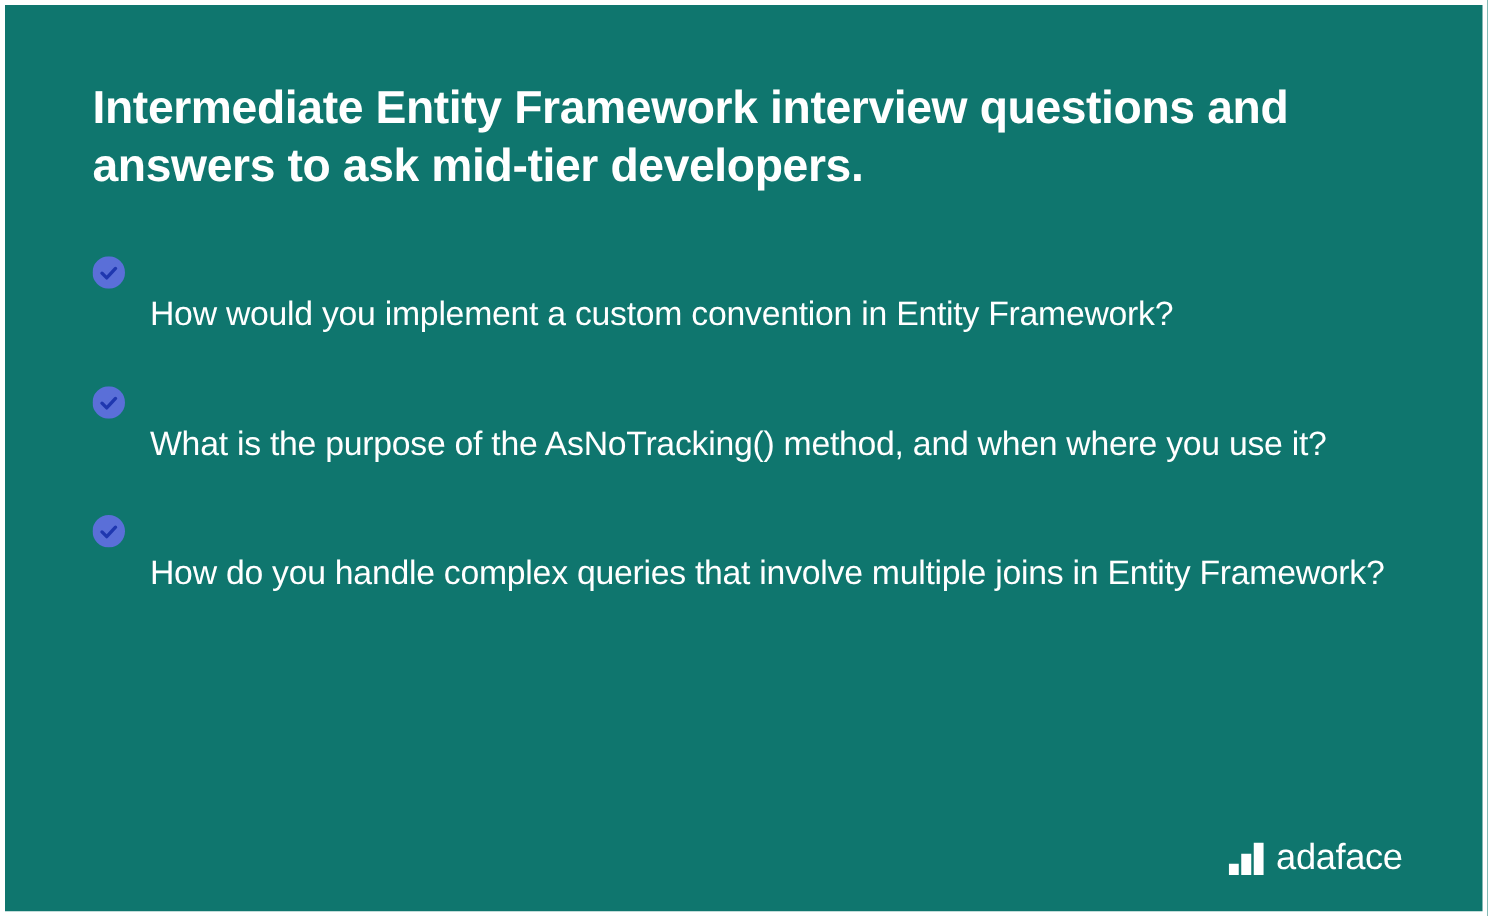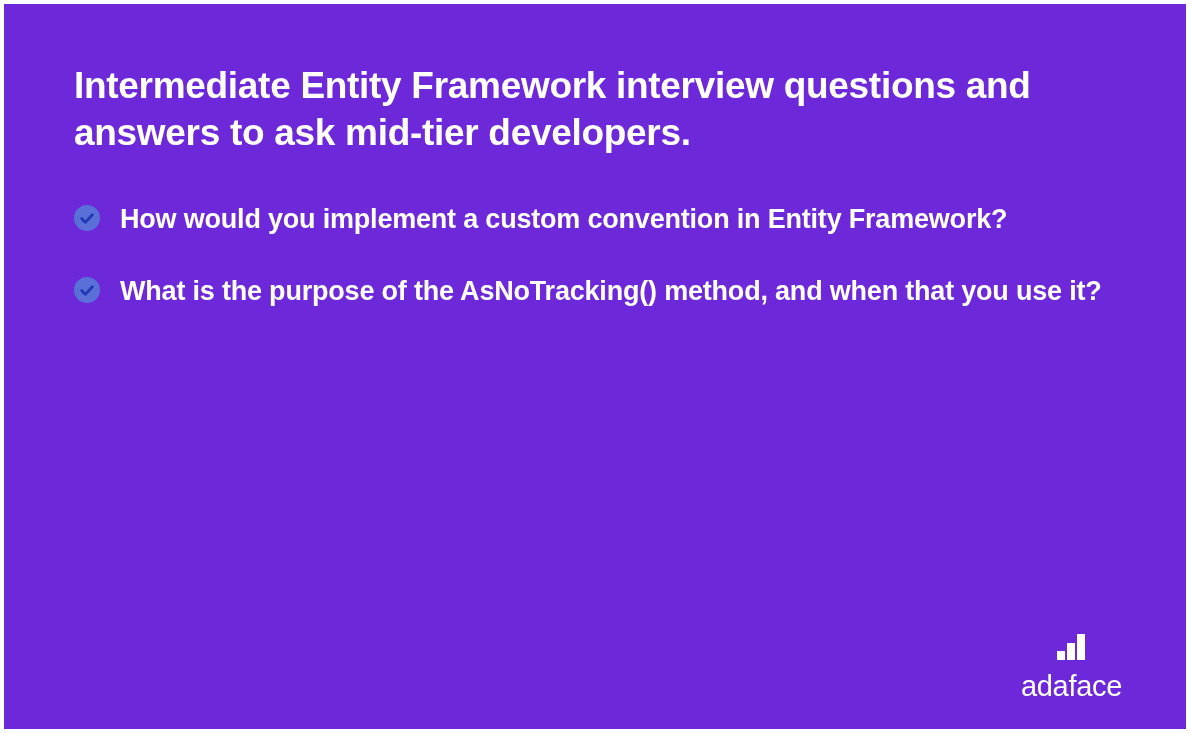--- a/index.html
+++ b/index.html
@@ -10,21 +10,21 @@
     
     body {
       background: #ffffff;
       font-family: -apple-system, BlinkMacSystemFont, "Segoe UI", Helvetica, Arial, sans-serif;
       width: 1190px;
       height: 733px;
       padding: 4px;
     }
     
     .card {
-      background: #6d28d9;
+      background: #0f766e;
       width: 1182px;
       height: 725px;
       padding: 58px 70px 25px 70px;
       position: relative;
     }
     
     .heading {
       color: #ffffff;
       font-size: 37px;
       font-weight: 700;
@@ -52,33 +52,33 @@
     }
     
     .check-icon svg {
       width: 100%;
       height: 100%;
     }
     
     .question-text {
       color: #ffffff;
       font-size: 27px;
-      font-weight: 700;
+      font-weight: 400;
       line-height: 1.4;
       letter-spacing: -0.2px;
+      margin-top: 32px;
     }
     
     .logo {
       position: absolute;
       bottom: 26px;
       right: 64px;
       display: flex;
       align-items: center;
       gap: 10px;
-      flex-direction: column;
     }
     
     .logo-icon {
       width: 28px;
       height: 26px;
     }
     
     .logo-text {
       color: #ffffff;
       font-size: 29px;
@@ -102,21 +102,30 @@
       </span>
       <span class="question-text">How would you implement a custom convention in Entity Framework?</span>
     </li>
     <li class="question-item">
       <span class="check-icon">
         <svg viewBox="0 0 24 24" fill="none">
           <circle cx="12" cy="12" r="12" fill="#5a6fd8"></circle>
           <path d="M7 12.5L10.5 16L17 9" stroke="#1f37af" stroke-width="2.5" stroke-linecap="round" stroke-linejoin="round"></path>
         </svg>
       </span>
-      <span class="question-text">What is the purpose of the AsNoTracking() method, and when that you use it?</span>
+      <span class="question-text">What is the purpose of the AsNoTracking() method, and when where you use it?</span>
+    </li>
+    <li class="question-item">
+      <span class="check-icon">
+        <svg viewBox="0 0 24 24" fill="none">
+          <circle cx="12" cy="12" r="12" fill="#5a6fd8"></circle>
+          <path d="M7 12.5L10.5 16L17 9" stroke="#1f37af" stroke-width="2.5" stroke-linecap="round" stroke-linejoin="round"></path>
+        </svg>
+      </span>
+      <span class="question-text">How do you handle complex queries that involve multiple joins in Entity Framework?</span>
     </li>
   </ul>
 
   <div class="logo">
     <span class="logo-icon">
       <svg viewBox="0 0 28 26" fill="none">
         <rect x="0" y="17" width="8" height="9" fill="#ffffff"></rect>
         <rect x="10" y="9" width="8" height="17" fill="#ffffff"></rect>
         <rect x="20" y="0" width="8" height="26" fill="#ffffff"></rect>
       </svg>

